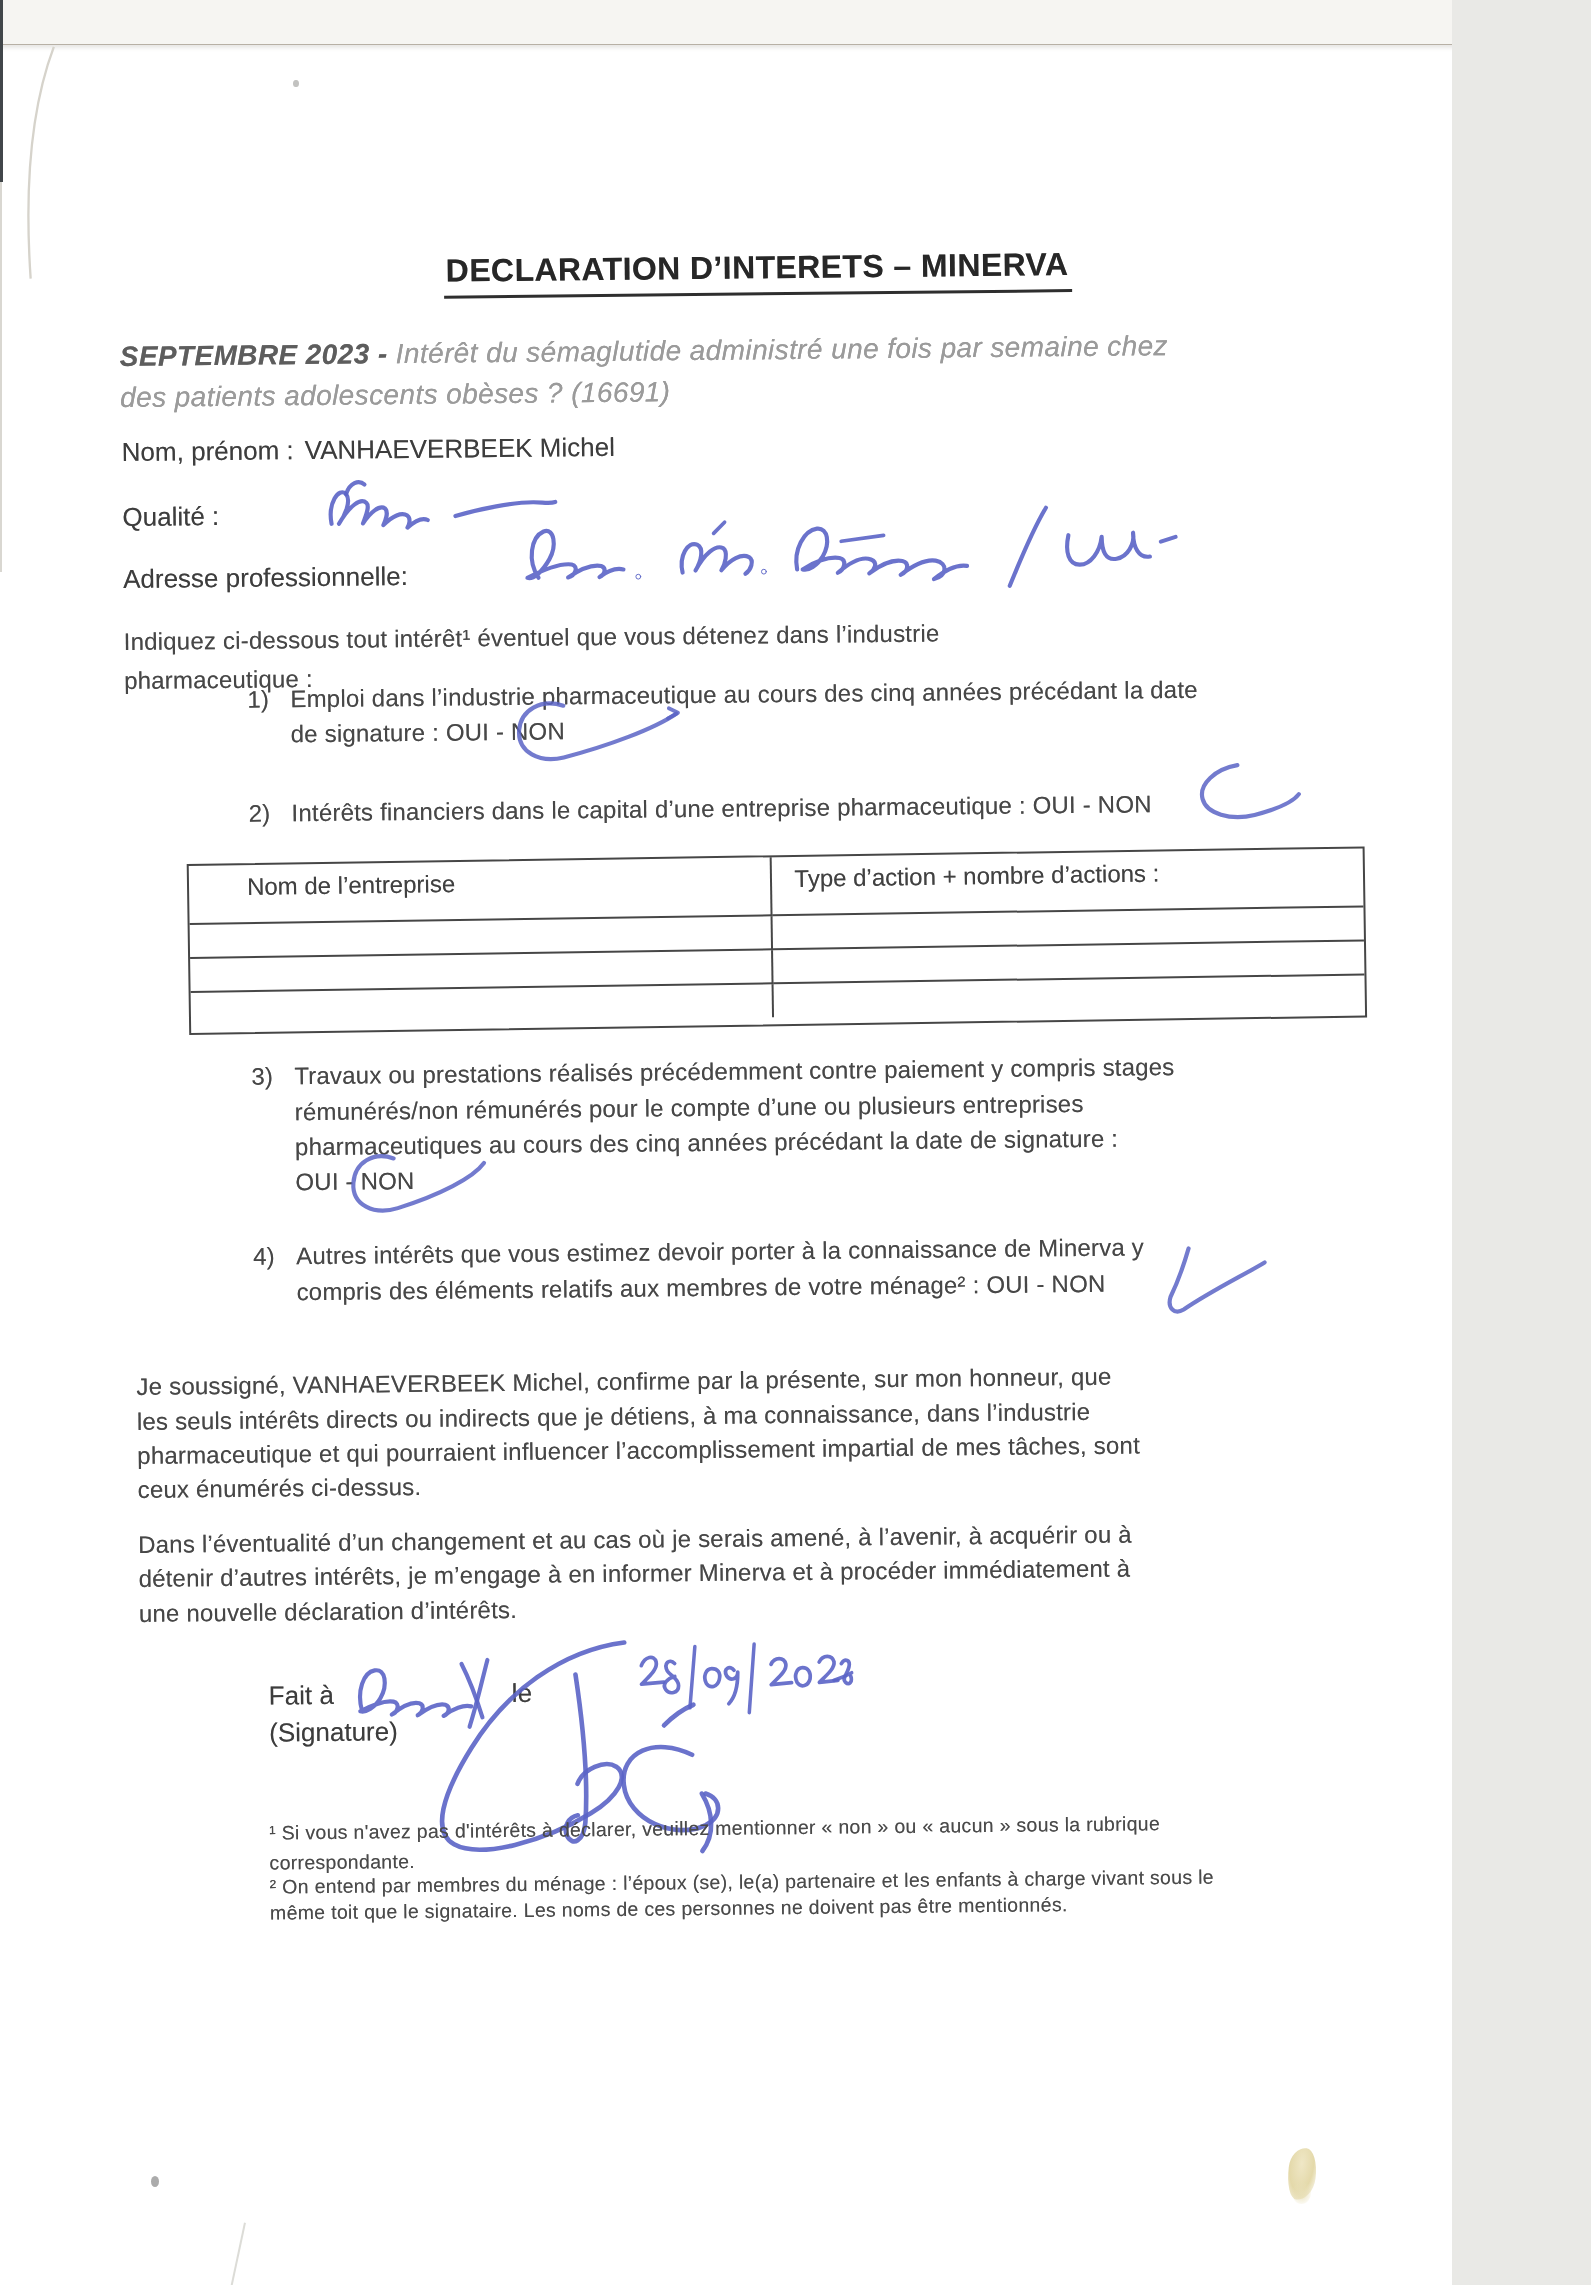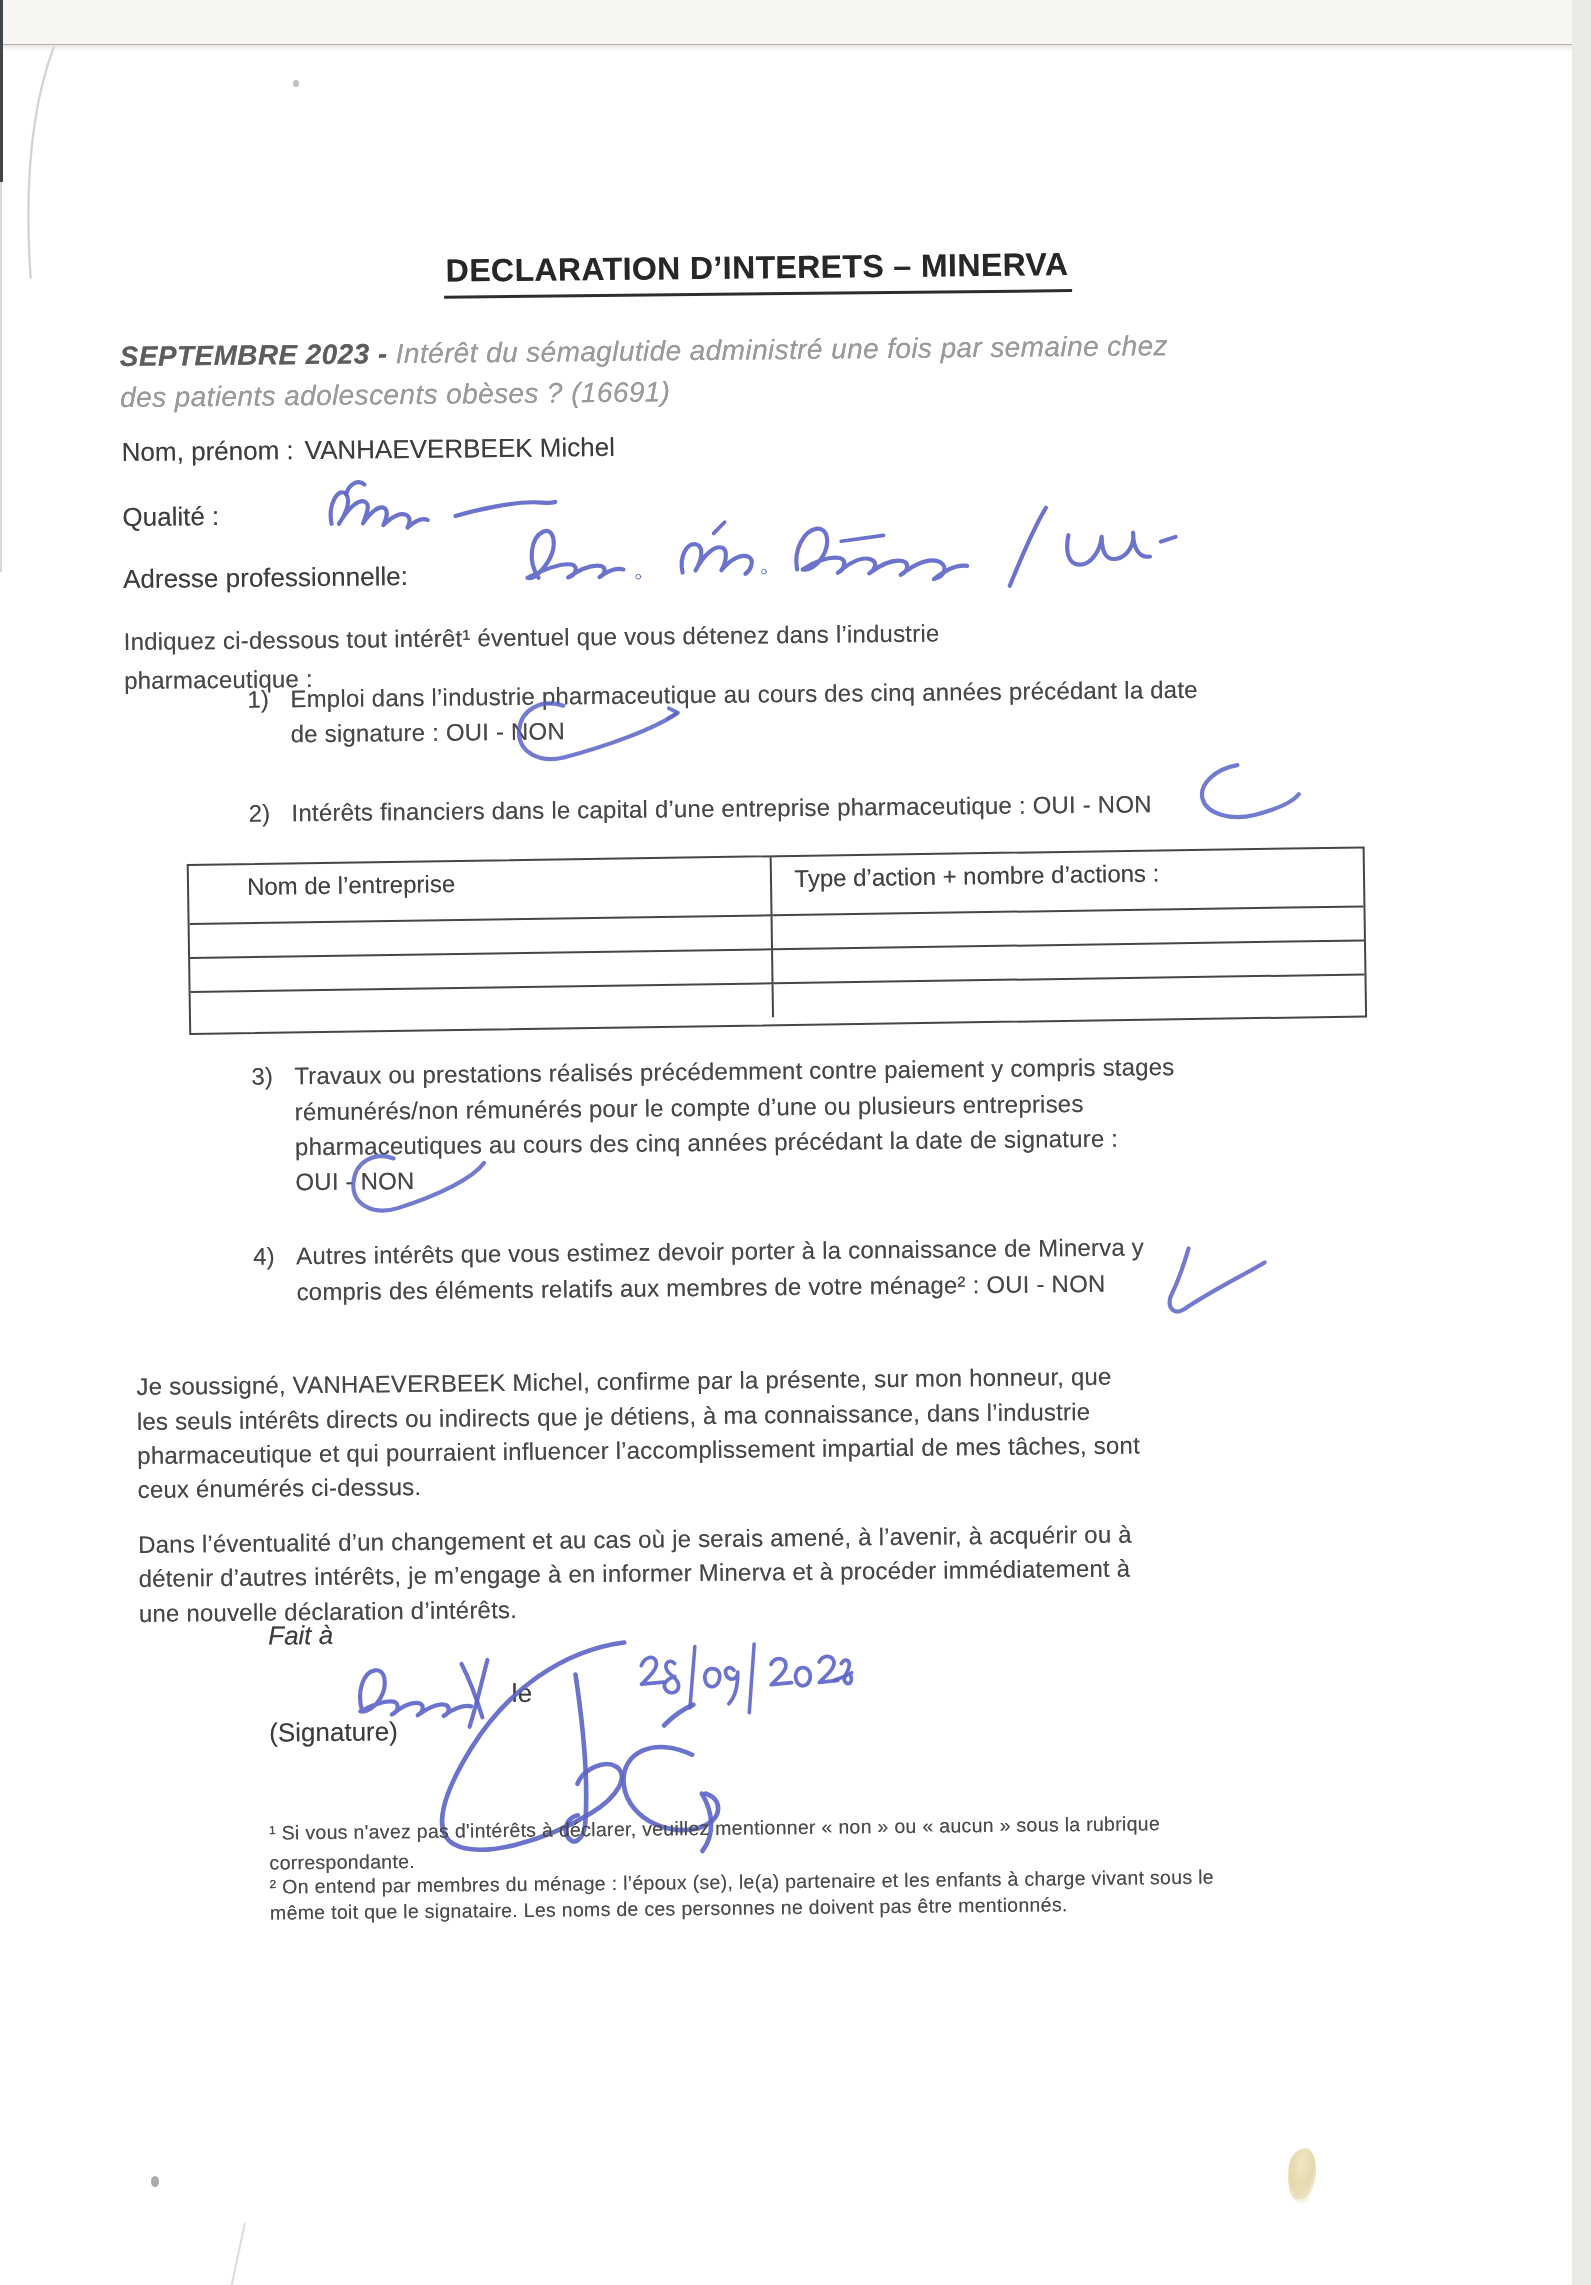--- a/index.html
+++ b/index.html
@@ -1,16 +1,16 @@
 <!DOCTYPE html>
 <html style="font-size:15px"><head>
 <meta charset="utf-8">
 <style>
   html,body{margin:0;padding:0;background:#e9e9e6;}
-  .scan{position:relative;width:1572px;height:2286px;background:#ffffff;overflow:hidden;
+  .scan{position:relative;width:1452px;height:2286px;background:#ffffff;overflow:hidden;
         font-family:"Liberation Sans","DejaVu Sans",sans-serif;color:#454545;}
   
   .top-band{position:absolute;left:0;top:0;width:1592px;height:44px;background:#f6f5f2;
             border-bottom:1.9px solid #b7b0a5;box-shadow:0 2.8px 3.7px rgba(90,85,70,.14);}
   .left-strip{position:absolute;left:0;top:0;width:2.8px;height:182px;background:#41464a;}
   .left-strip-soft{position:absolute;left:0;top:182px;width:1.9px;height:390px;background:#d9d7d1;}
   .curl{position:absolute;left:11px;top:45px;}
   .content{position:absolute;left:0;top:0;width:1592px;height:2286px;
            transform:rotate(-0.6deg);transform-origin:796px 1141px;
            text-shadow:0 0 0.6px rgba(70,70,70,.55);}
@@ -154,21 +154,21 @@
 
     <div class="line t26" style="left:134px;top:1366px;">Je soussigné, VANHAEVERBEEK Michel, confirme par la présente, sur mon honneur, que</div>
     <div class="line t26" style="left:134px;top:1401px;">les seuls intérêts directs ou indirects que je détiens, à ma connaissance, dans l’industrie</div>
     <div class="line t26" style="left:134px;top:1435px;">pharmaceutique et qui pourraient influencer l’accomplissement impartial de mes tâches, sont</div>
     <div class="line t26" style="left:134px;top:1469px;">ceux énumérés ci-dessus.</div>
 
     <div class="line t26" style="left:134px;top:1524px;">Dans l’éventualité d’un changement et au cas où je serais amené, à l’avenir, à acquérir ou à</div>
     <div class="line t26" style="left:134px;top:1558px;">détenir d’autres intérêts, je m’engage à en informer Minerva et à procéder immédiatement à</div>
     <div class="line t26" style="left:134px;top:1593px;">une nouvelle déclaration d’intérêts.</div>
 
-    <div class="line t28" style="left:263px;top:1615px;font-style:italic;">Fait à</div>
+    <div class="line t28" style="left:263px;top:1675px;">Fait à</div>
     <div class="line t28" style="left:506px;top:1675px;">le</div>
     <div class="line t28" style="left:263px;top:1712px;">(Signature)</div>
 
     <div class="ink" style="left:341px;top:1653px;" aria-label="Bruxelles">
       <svg width="158" height="74" viewBox="0 0 170 80">
         <path d="M16 58 C10 36 18 16 30 14 C42 12 44 30 36 44 C30 54 20 60 14 58 C26 52 40 46 50 48 C58 50 54 60 48 62 C58 54 70 48 78 50 C84 52 82 60 76 63 C86 56 98 50 106 52 C112 54 110 62 104 64 C114 56 126 52 134 54" stroke-width="4.5" opacity=".9"></path>
         <path d="M124 8 C132 24 140 46 146 66" stroke-width="4.5" opacity=".9"></path>
         <path d="M152 4 C146 26 140 52 132 76" stroke-width="4.5" opacity=".9"></path>
       </svg>
     </div>

